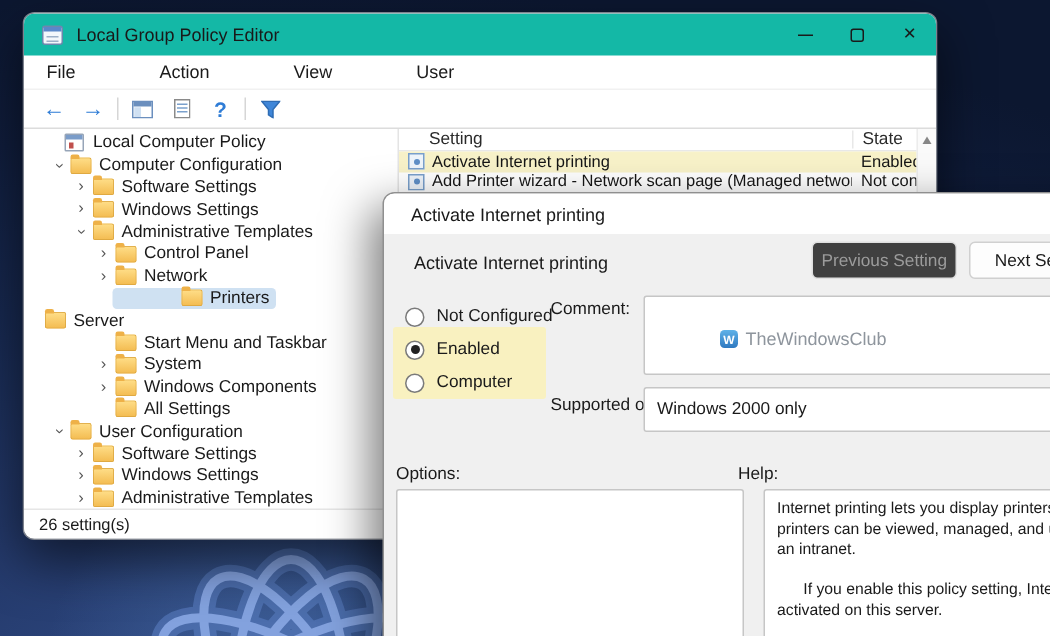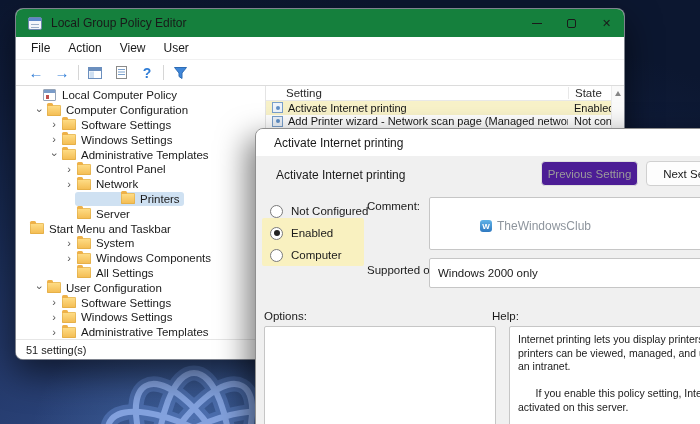--- a/index.html
+++ b/index.html
@@ -12,32 +12,32 @@
   }
   .bloom { position:absolute; left:-18px; top:292px; pointer-events:none; }
 
   
   .win {
     position:absolute; left:15px; top:8px; width:610px; height:352px;
     background:#fff; border:1px solid rgba(20,30,50,.55); border-radius:8px;
     box-shadow:0 14px 34px rgba(0,0,0,.55);
     display:flex; flex-direction:column; overflow:hidden; z-index:2;
   }
-  .titlebar { height:28px; flex:0 0 auto; display:flex; align-items:center; padding-left:12px; background:#15803d; }
+  .titlebar { height:28px; flex:0 0 auto; display:flex; align-items:center; padding-left:12px; background:#14b8a6; }
   .app-icon { width:14px; height:13px; position:relative; background:#f4f7fb; border:1px solid #6d87ad; border-radius:2px; flex:0 0 auto; }
   .app-icon::before { content:""; position:absolute; left:0; top:0; right:0; height:3px; background:#5b87c9; }
   .app-icon::after { content:""; position:absolute; left:2px; top:6px; width:8px; height:1px; background:#9db0c8; box-shadow:0 3px 0 #9db0c8; }
   .title { font-size:12px; color:#191919; margin-left:9px; white-space:nowrap; }
   .winbtns { margin-left:auto; display:flex; height:100%; }
   .winbtn { width:35px; height:100%; display:flex; align-items:center; justify-content:center; color:#1a1a1a; }
   .glyph-min { width:10px; height:1px; background:#1a1a1a; }
   .glyph-max { width:9px; height:9px; border:1px solid #1a1a1a; border-radius:2px; }
   .glyph-close { font-size:11px; line-height:1; }
 
-  .menubar { height:22px; flex:0 0 auto; display:flex; align-items:center; padding-left:6px; font-size:12px; color:#1a1a1a; }
+  .menubar { height:22px; flex:0 0 auto; display:flex; align-items:center; padding-left:6px; font-size:12px; color:#1a1a1a;gap:38px; }
   .menu-item { padding:2px 9px; border-radius:3px; }
 
   .toolbar { height:27px; flex:0 0 auto; display:flex; align-items:center; gap:6px; padding-left:10px; border-top:1px solid #f1f1f1; border-bottom:1px solid #dcdcdc; }
   .tbtn { width:20px; height:20px; display:flex; align-items:center; justify-content:center; border-radius:3px; }
   .sep { width:1px; height:15px; background:#d6d6d6; }
   .arrow-glyph { color:#2e7cd6; font-size:15px; font-weight:bold; line-height:1; }
   .help-glyph { color:#2e7cd6; font-size:14px; font-weight:bold; line-height:1; }
 
   .body-row { flex:1; display:flex; min-height:0; }
   .tree-pane { width:250px; flex:0 0 auto; border-right:1px solid #e4e4e4; padding-top:2px; overflow:hidden; }
@@ -72,21 +72,21 @@
   .dialog {
     position:absolute; left:255px; top:128px; width:560px; height:320px;
     background:#f0f0f0; border:1px solid #8f8f8f; border-radius:8px 8px 0 0;
     box-shadow:-8px 10px 30px rgba(0,0,0,.5); z-index:5;
     display:flex; flex-direction:column; overflow:hidden;
   }
   .dlg-title { height:27px; flex:0 0 auto; background:#fff; display:flex; align-items:center; padding-left:18px; font-size:12px; color:#191919; }
   .dlg-body { position:relative; flex:1; }
   .policy-name { position:absolute; left:20px; top:12px; font-size:12px; color:#1a1a1a; white-space:nowrap; }
   .dlg-btn { position:absolute; top:5px; width:97px; height:25px; display:flex; align-items:center; justify-content:center; font-size:11.5px; background:#fdfdfd; border:1px solid #d0d0d0; border-radius:4px; color:#1a1a1a; white-space:nowrap; overflow:hidden; }
-  .dlg-btn.disabled { color:#9b9b9b; background:#4c1d95; border-color:#dfdfdf; }
+  .dlg-btn.disabled { color:#9b9b9b; background:#404040; border-color:#dfdfdf; }
   #btn-prev { left:285px; }
   #btn-next { left:390px; }
 
   .radio-hl { position:absolute; left:6px; top:62px; width:102px; height:48px; background:#f9f1c0; border-radius:2px; }
   .radio-group { position:absolute; left:14px; top:44px; }
   .radio-row { height:22px; display:flex; align-items:center; font-size:11.5px; color:#1a1a1a; position:relative; white-space:nowrap; }
   .radio { width:13px; height:13px; border-radius:50%; border:1px solid #7a7a7a; background:#fff; margin-right:8px; flex:0 0 auto; position:relative; }
   .radio.selected::after { content:""; position:absolute; inset:2.5px; border-radius:50%; background:#222; }
 
   .fld-label { position:absolute; font-size:11.5px; color:#1a1a1a; white-space:nowrap; }
@@ -244,28 +244,28 @@
               <span class="tree-label">Network</span>
             </span>
           </div>
           <div class="tree-row" style="padding-left: 47px;">
             <span class="chev hiddenc">›</span>
             <span class="tree-hit selected">
               <span class="folder-icon"></span>
               <span class="tree-label">Printers</span>
             </span>
           </div>
-          <div class="tree-row" style="padding-left: 47px;">
+          <div class="tree-row" style="">
             <span class="chev hiddenc">›</span>
             <span class="tree-hit">
               <span class="folder-icon"></span>
               <span class="tree-label">Server</span>
             </span>
           </div>
-          <div class="tree-row" style="">
+          <div class="tree-row" style="padding-left: 47px;">
             <span class="chev hiddenc">›</span>
             <span class="tree-hit">
               <span class="folder-icon"></span>
               <span class="tree-label">Start Menu and Taskbar</span>
             </span>
           </div>
           <div class="tree-row" style="padding-left: 47px;">
             <span class="chev">›</span>
             <span class="tree-hit">
               <span class="folder-icon"></span>
@@ -336,21 +336,21 @@
               <div class="row-state">Not configured</div>
             </div>
           </div>
         <div class="vscroll">
           <span class="scroll-up"></span>
         </div>
       </div>
     </div>
 
     <div class="statusbar">
-      <span>51 setting(s)</span>
+      <span>26 setting(s)</span>
     </div>
   </div>
 
   <div class="dialog">
     <div class="dlg-title">
       <span>Activate Internet printing</span>
     </div>
     <div class="dlg-body">
       <span class="policy-name">Activate Internet printing</span>
       <div class="dlg-btn disabled" id="btn-prev">Previous Setting</div>

